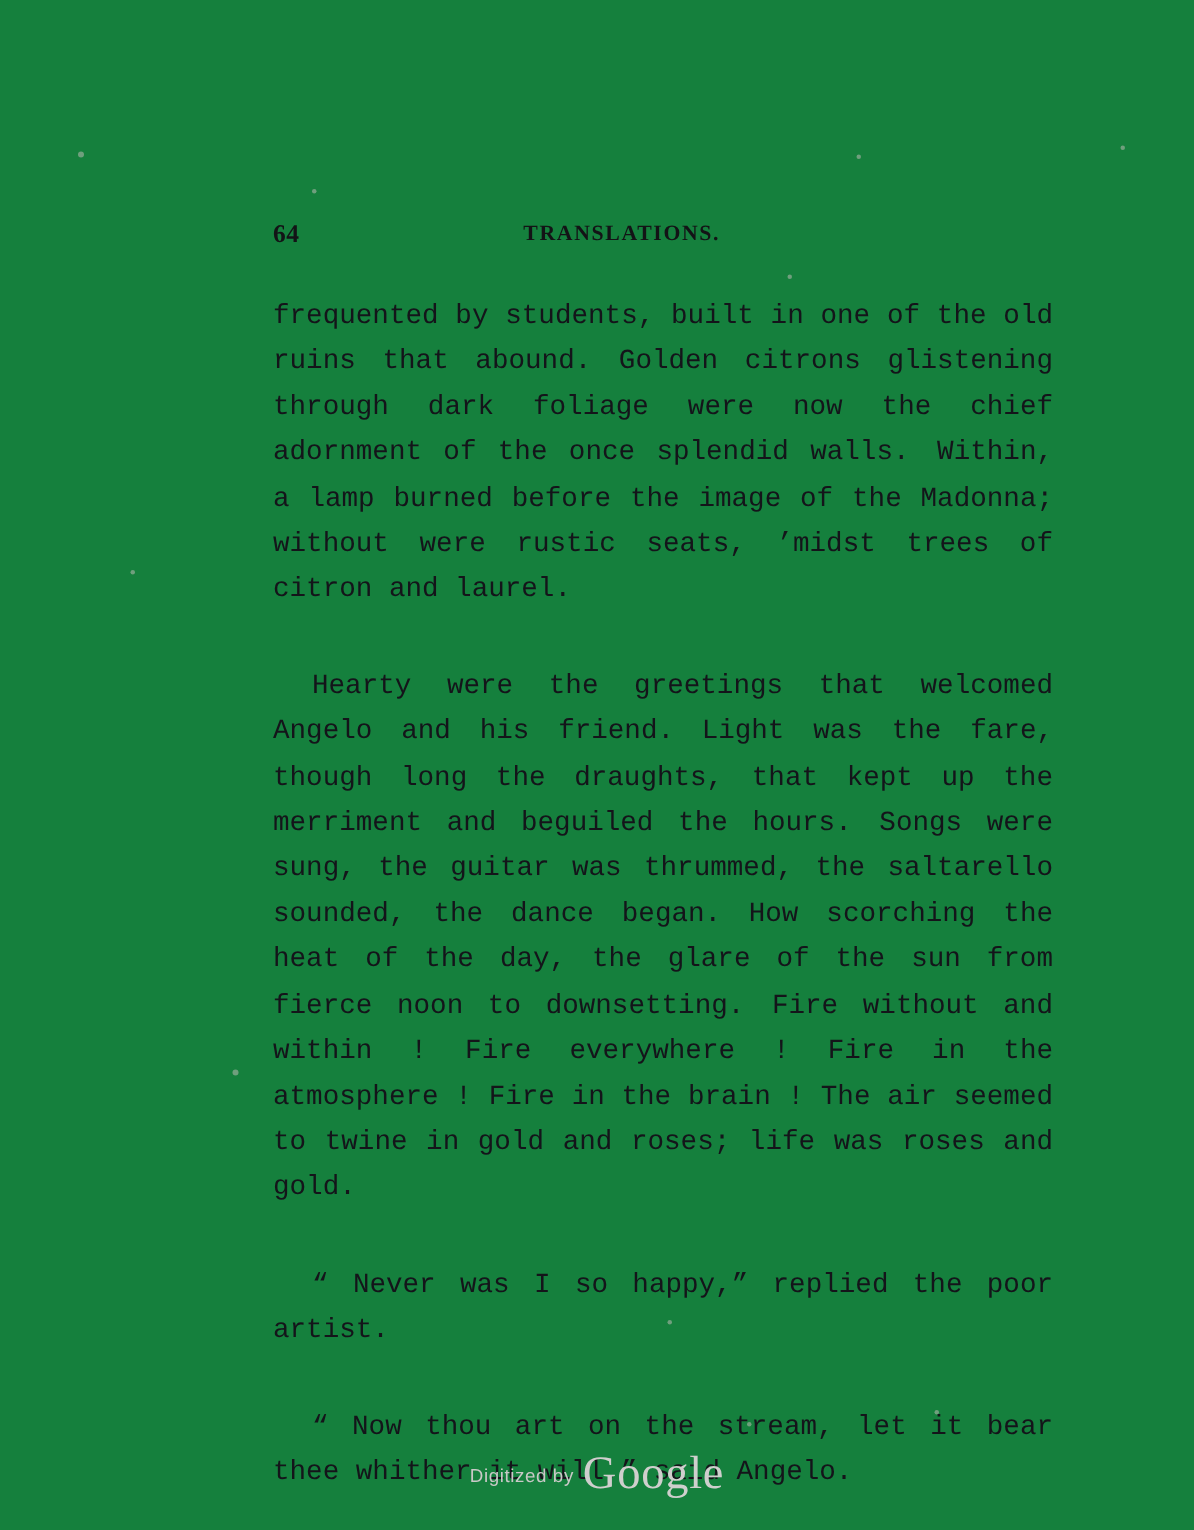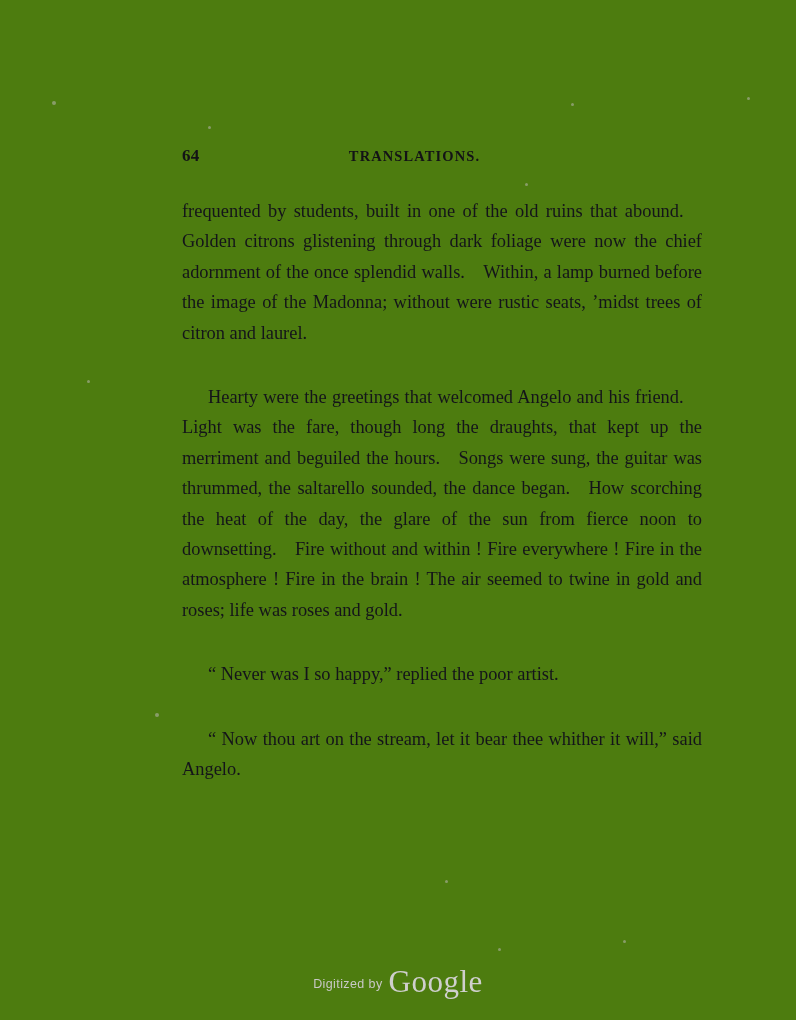--- a/index.html
+++ b/index.html
@@ -12,21 +12,21 @@
     background: #fbfbf9;
     font-family: "Liberation Serif", serif;
     color: #16161a;
     position: relative;
     overflow: hidden;
   }
 
   .page {
     position: absolute;
     inset: 0;
-    background: #4d7c0f;
+    background: #15803d;
   }
 
   
   .speck {
     position: absolute;
     background: #b9b8b2;
     border-radius: 50%;
     opacity: .55;
   }
 
@@ -59,20 +59,21 @@
     letter-spacing: 1.1px;
     color: #131316;
     padding-left: 33px;
   }
 
   .body-text {
     position: absolute;
     left: 182px;
     top: 196px;
     width: 520px;
+    font-family: Liberation Mono, monospace;
   }
 
   .para {
     margin: 0 0 22px 0;
     font-size: 18.4px;
     line-height: 30.4px;
     text-align: justify;
     text-justify: inter-word;
     color: #14141a;
   }

